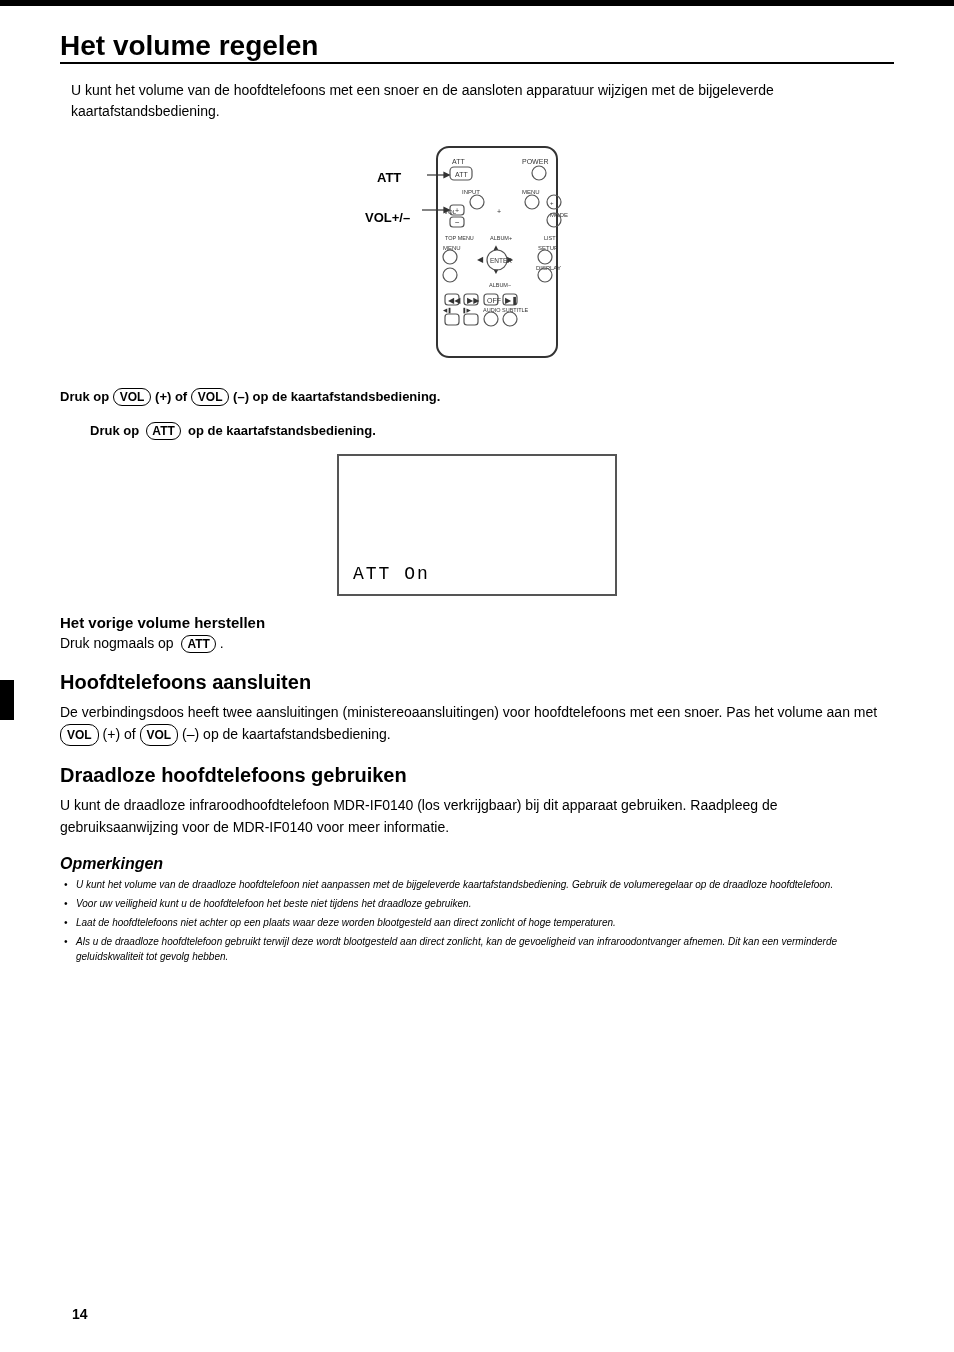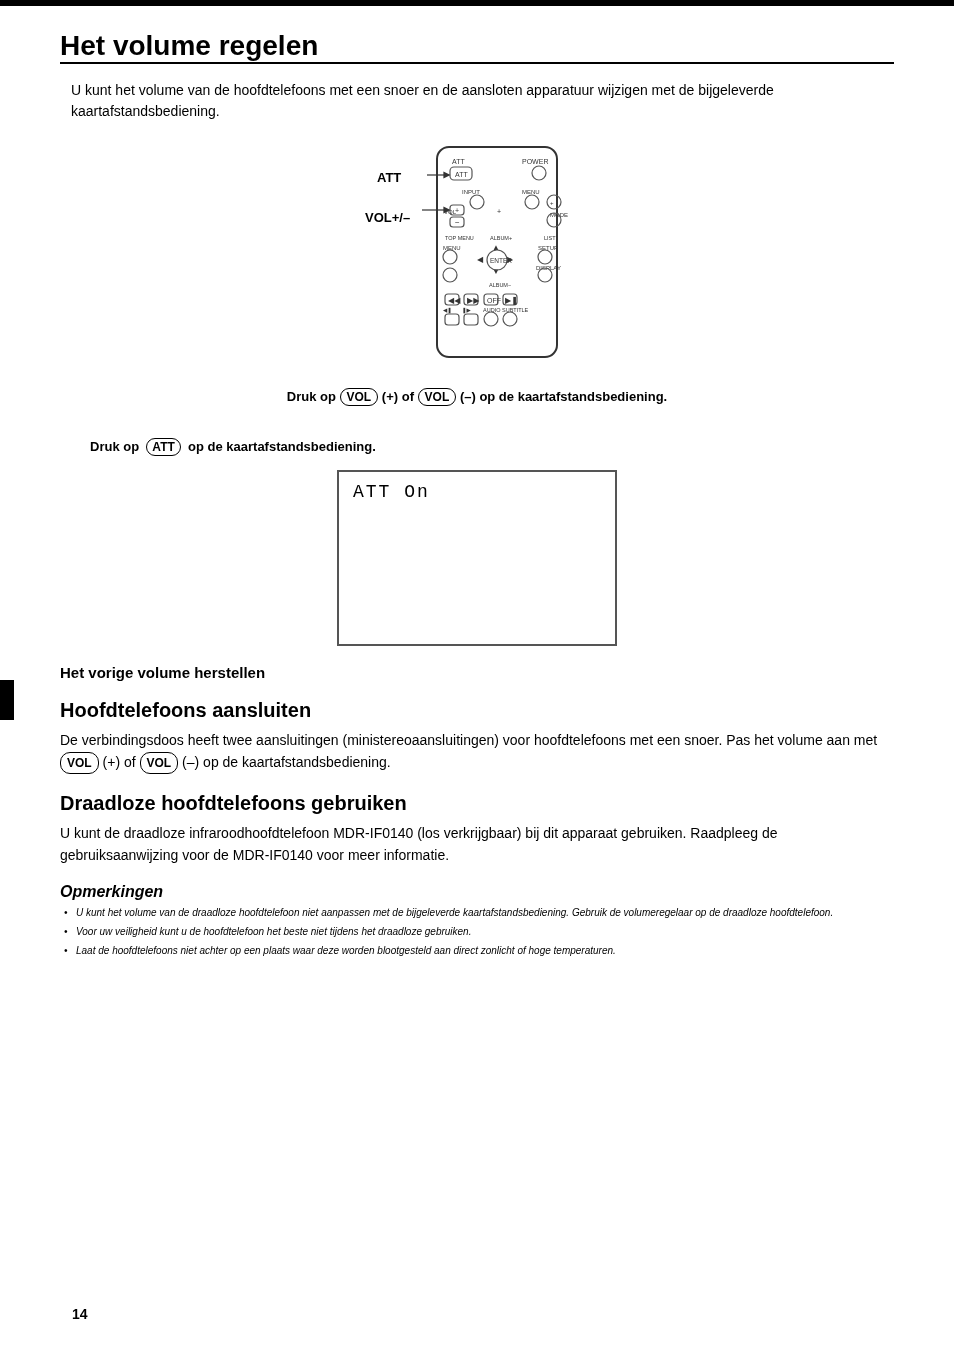--- a/index.html
+++ b/index.html
@@ -93,22 +93,22 @@
       position: absolute;
       left: 18px;
       top: 68px;
       font-size: 13px;
       font-weight: bold;
     }
 
     .instruction-bold {
       font-size: 13px;
       font-weight: bold;
-      text-align: center;
-      margin-bottom: 32px;
+      text-align: left;
+      margin-bottom: 16px;
     }
 
     .vol-btn {
       display: inline-block;
       border: 1.5px solid #000;
       border-radius: 10px;
       padding: 1px 6px;
       font-size: 12px;
       font-weight: bold;
     }
@@ -131,24 +131,24 @@
       border: 1.5px solid #000;
       border-radius: 10px;
       padding: 1px 5px;
       font-size: 12px;
       font-weight: bold;
     }
 
     .display-box {
       border: 2px solid #555;
       width: 280px;
-      height: 176px;
+      height: 142px;
       margin: 0 auto 18px auto;
       display: flex;
-      align-items: flex-start;
+      align-items: flex-end;
       padding: 10px 14px;
       position: relative;
     }
 
     .display-text {
       font-family: 'Courier New', Courier, monospace;
       font-size: 18px;
       letter-spacing: 2px;
     }
 
@@ -316,20 +316,25 @@
       <span>Druk op</span>&nbsp;
       <span class="att-btn">ATT</span>&nbsp;
       <span>op de kaartafstandsbediening.</span>
     </p>
 
     <div class="display-box">
       <span class="display-text">ATT  On</span>
     </div>
 
     <h3 class="sub-section-title">Het vorige volume herstellen</h3>
+    <p class="restore-text">
+      <span>Druk nogmaals op</span>&nbsp;
+      <span class="att-btn">ATT</span>
+      <span>.</span>
+    </p>
   </div>
 
   <div class="section-block">
     <h2 class="section-title">Hoofdtelefoons aansluiten</h2>
     <p class="body-text">
       <span>De verbindingsdoos heeft twee aansluitingen (ministereoaansluitingen) voor hoofdtelefoons met een snoer. Pas het volume aan met</span>&nbsp;
       <span class="vol-btn">VOL</span>
       <span>(+) of </span>
       <span class="vol-btn">VOL</span>
       <span>(–) op de kaartafstandsbediening.</span>
@@ -338,17 +343,18 @@
 
   <div class="section-block">
     <h2 class="section-title">Draadloze hoofdtelefoons gebruiken</h2>
     <p class="body-text">U kunt de draadloze infraroodhoofdtelefoon MDR-IF0140 (los verkrijgbaar) bij dit apparaat gebruiken. Raadpleeg de gebruiksaanwijzing voor de MDR-IF0140 voor meer informatie.</p>
     <br>
     <p class="notes-title">Opmerkingen</p>
     <ul class="notes-list">
       <li>U kunt het volume van de draadloze hoofdtelefoon niet aanpassen met de bijgeleverde kaartafstandsbediening. Gebruik de volumeregelaar op de draadloze hoofdtelefoon.</li>
       <li>Voor uw veiligheid kunt u de hoofdtelefoon het beste niet tijdens het draadloze gebruiken.</li>
       <li>Laat de hoofdtelefoons niet achter op een plaats waar deze worden blootgesteld aan direct zonlicht of hoge temperaturen.</li>
+      <li>Als u de draadloze hoofdtelefoon gebruikt terwijl deze wordt blootgesteld aan direct zonlicht, kan de gevoeligheid van infraroodontvanger afnemen. Dit kan een verminderde geluidskwaliteit tot gevolg hebben.</li>
     </ul>
   </div>
 
   <div class="page-number">14</div>
 </div>
 
 </body></html>

